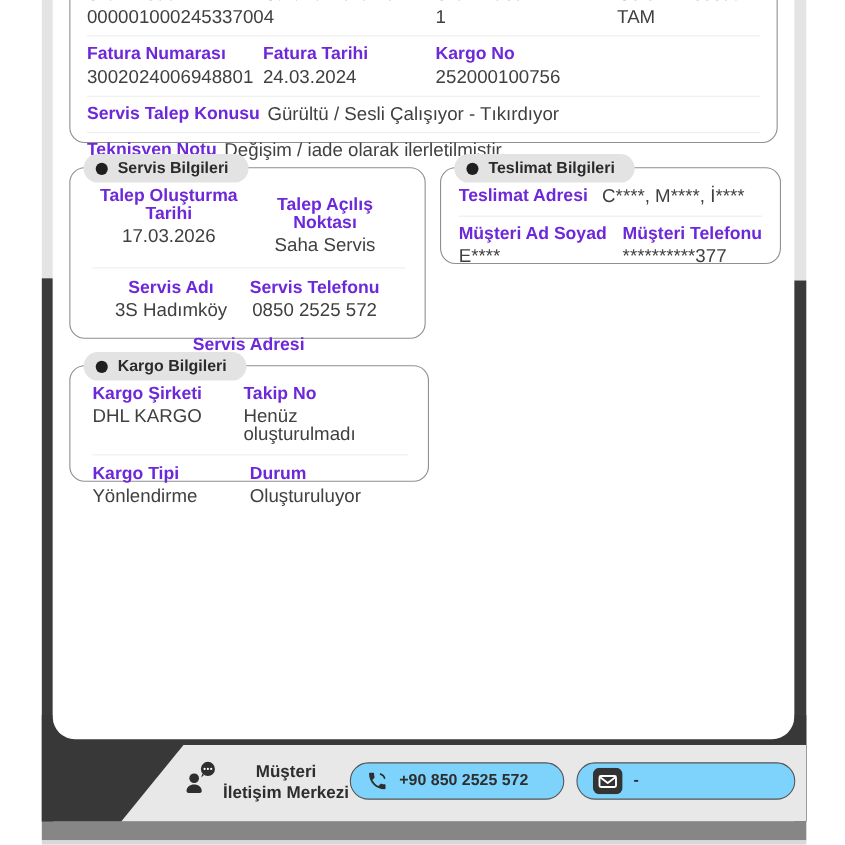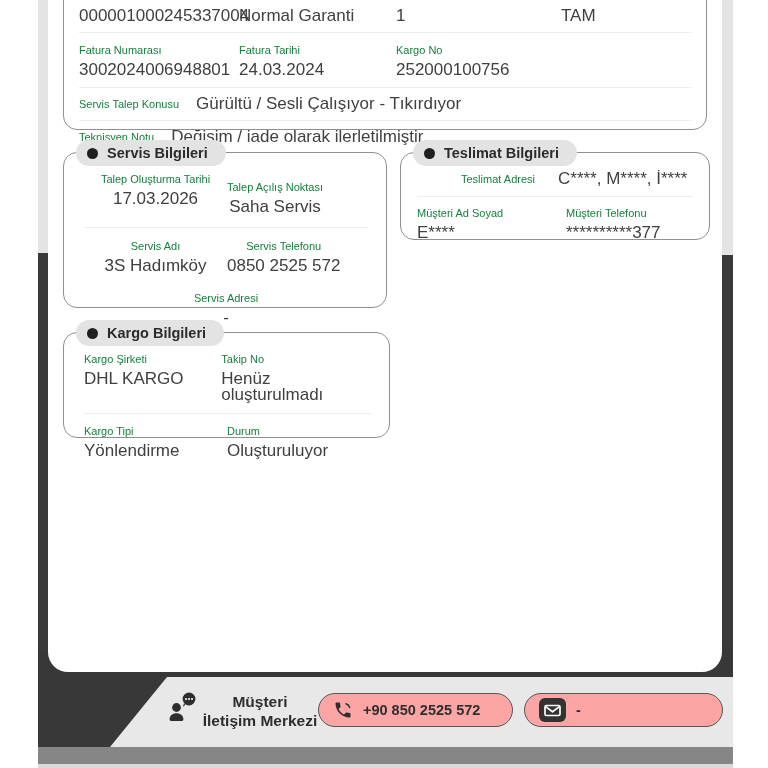--- a/index.html
+++ b/index.html
@@ -30,36 +30,36 @@
   .box-top     { left:15px; top:-30px; width:644px; height:160px; padding:17px 15px 6px 15px; }
   .box-servis  { left:15px;  top:152px; width:324px; height:156px; padding:18px 18px 0 20px;text-align:center; }
   .box-teslimat{ left:352px; top:152px; width:310px; height:88px;  padding:16px 16px 0 16px; }
   .box-kargo   { left:15px;  top:332px; width:327px; height:106px; padding:18px 18px 4px 20px; }
 
   .chip { position:absolute; top:-13px; left:12px; height:26px; display:flex; align-items:center;
           gap:9px; background:#e3e3e3; border-radius:14px; padding:0 18px 0 11px; }
   .chip .dot { width:11px; height:11px; border-radius:50%; background:#1f1f1f; }
   .chip .ttl { font-size:14.5px; font-weight:700; color:#2b2b2b; white-space:nowrap; }
 
-  .lbl { font-size:11px; font-weight:400; color:#15803d; line-height:16px; }
+  .lbl { font-size:16px; font-weight:700; color:#6d28d9; line-height:16px; }
   .val { font-size:17px; color:#404040; line-height:16px; margin-top:4px; }
   .hr  { height:1px; background:#ededed; border:none; }
 
   .flexrow { display:flex; }
   .c160 { width:160px; } .c157 { width:157px; } .c165 { width:165px; }
   .c143 { width:143px; } .c149 { width:149px; }
 
-  .inline-kv { display:flex; align-items:center; gap:17px; }
+  .inline-kv { display:flex; align-items:center; gap:7px; }
   .inline-kv .val { margin-top:0; }
 
   
   .fcontact { position:absolute; left:166px; top:691px; width:34px; height:32px; }
   .flabel { position:absolute; left:202px; top:692px; width:116px; text-align:center;
             font-size:15.5px; font-weight:600; color:#2e2e2e; line-height:19px; }
-  .pill { position:absolute; top:693px; height:34px; background:#fca5a5; border:1.6px solid #565656;
+  .pill { position:absolute; top:693px; height:34px; background:#7dd3fc; border:1.6px solid #565656;
           border-radius:17px; display:flex; align-items:center; gap:10px; padding:0 14px; }
   .pill-phone { left:318px; width:195px; }
   .pill-mail  { left:524px; width:199px; }
   .pill .ptxt { font-size:14.5px; font-weight:600; color:#2e2e2e; white-space:nowrap; }
 </style>
 </head>
 <body>
 
 <div class="stage">
 
@@ -75,21 +75,20 @@
   <div class="doc-card">
 
     <div class="box box-top">
       <div class="flexrow">
         <div class="c160">
           <div class="lbl">Ürün Kodu</div>
           <div class="val">000001000245337004</div>
         </div>
         <div class="c157">
           <div class="lbl">Garanti Durumu</div>
-          <div class="val">Normal Garanti</div>
         </div>
         <div class="c165">
           <div class="lbl">Ürün Adedi</div>
           <div class="val">1</div>
         </div>
         <div>
           <div class="lbl">Gelen Aksesuar</div>
           <div class="val">TAM</div>
         </div>
       </div>
@@ -150,21 +149,21 @@
         <div class="lbl">Servis Adresi</div>
         <div class="val">-</div>
       </div>
     </div>
 
     <div class="box box-teslimat">
       <div class="chip">
         <span class="dot"></span>
         <span class="ttl">Teslimat Bilgileri</span>
       </div>
-      <div class="inline-kv" style="margin-top:2px;margin-left:44px;">
+      <div class="inline-kv" style="margin-top:2px;">
         <span class="lbl">Teslimat Adresi</span>
         <span class="val" style="margin-left:6px;">C****, M****, İ****</span>
       </div>
       <div class="hr" style="margin:9px 0 8px 0;"></div>
       <div class="flexrow">
         <div class="c149">
           <div class="lbl">Müşteri Ad Soyad</div>
           <div class="val">E****</div>
         </div>
         <div>

